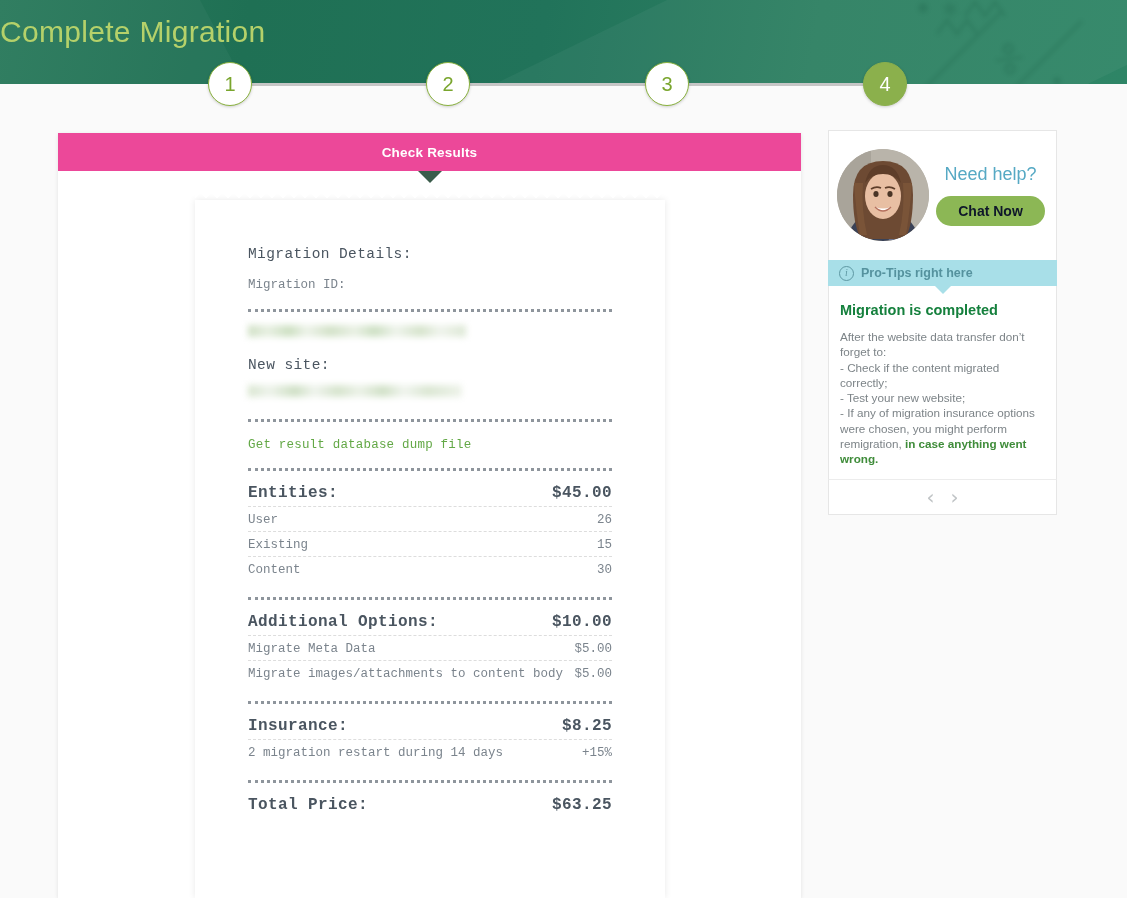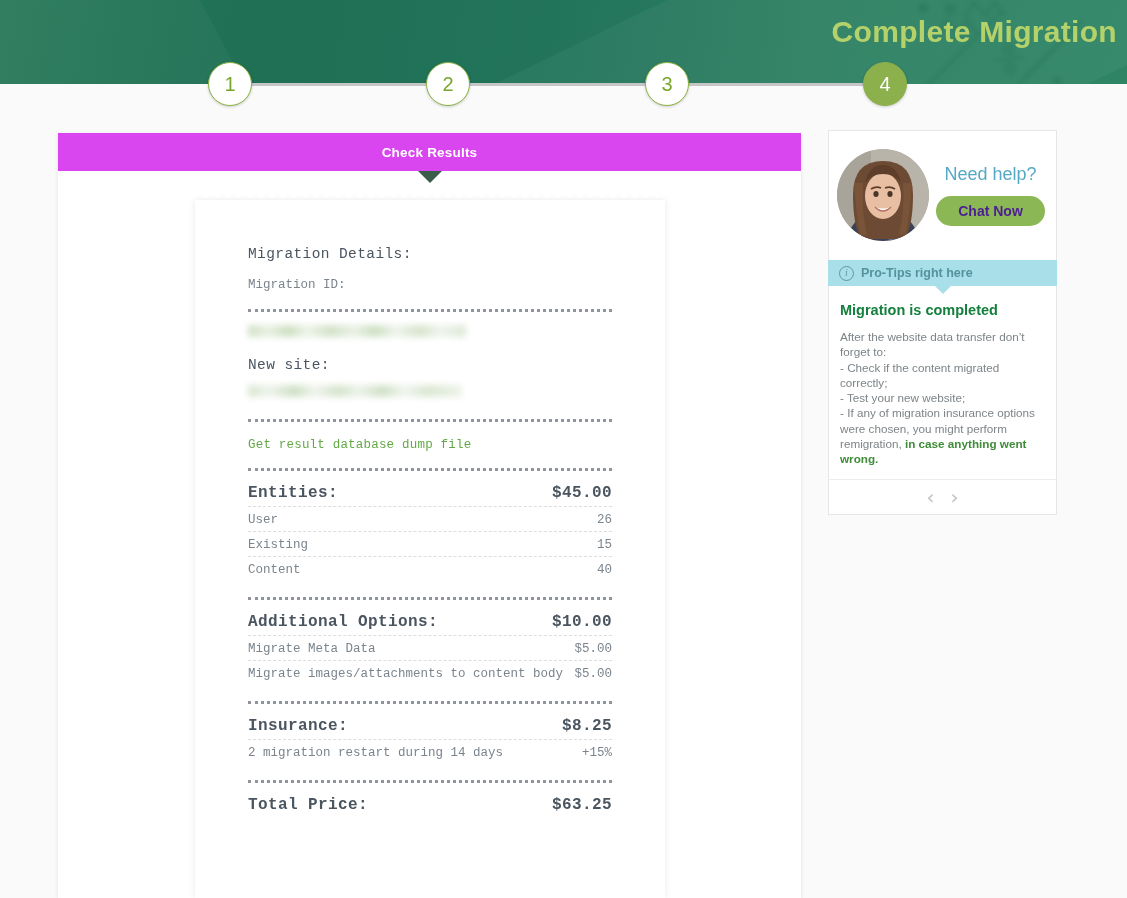--- a/index.html
+++ b/index.html
@@ -43,23 +43,23 @@
     position: absolute;
     top: -14px; right: -10px;
     width: 230px; height: 120px;
     opacity: 0.16;
     filter: blur(2.2px);
   }
   .header-title {
     position: absolute;
     top: 12px; left: 0;
     width: 1117px;
-    text-align: right;
+    text-align: left;
     font-size: 30px;
-    font-weight: 700;
+    font-weight: 400;
     color: #b5d16a;
     letter-spacing: 0.3px;
     line-height: 40px;
   }
 
   
   .stepper {
     position: absolute;
     top: 62px; left: 0;
     width: 1127px;
@@ -101,21 +101,21 @@
     top: 133px; left: 58px;
     width: 743px;
     height: 765px;
     background: #ffffff;
     box-shadow: 0 1px 4px rgba(0,0,0,0.10);
   }
   .tab-bar {
     position: relative;
     width: 743px;
     height: 38px;
-    background: #d946ef;
+    background: #ec4899;
     display: flex;
     align-items: center;
     justify-content: center;
   }
   .tab-label {
     color: #ffffff;
     font-size: 13.5px;
     font-weight: bold;
     letter-spacing: 0.2px;
   }
@@ -259,21 +259,21 @@
   }
   .need-help {
     color: #56a9c4;
     font-size: 18px;
     font-weight: 400;
     margin-bottom: 11px;
   }
   .chat-now {
     display: inline-block;
     background: #8cb755;
-    color: #4c1d95;
+    color: #0f172a;
     font-size: 14px;
     font-weight: bold;
     border-radius: 16px;
     padding: 7px 22px;
     border: none;
     cursor: pointer;
     font-family: "Liberation Sans", sans-serif;
   }
   .protips-bar {
     position: relative;
@@ -429,21 +429,21 @@
       <span class="val">26</span>
     </div>
     <div class="rc-dotrow">
       <span class="lbl">Existing</span>
       <span class="spacer"></span>
       <span class="val">15</span>
     </div>
     <div class="rc-dotrow">
       <span class="lbl">Content</span>
       <span class="spacer"></span>
-      <span class="val">40</span>
+      <span class="val">30</span>
     </div>
 
     <div class="rc-divider" style="margin-top:16px;"></div>
 
     
     <div class="rc-section">
       <span>Additional Options:</span>
       <span>$10.00</span>
     </div>
     <div class="rc-dotrow" style="margin-top:4px;">

